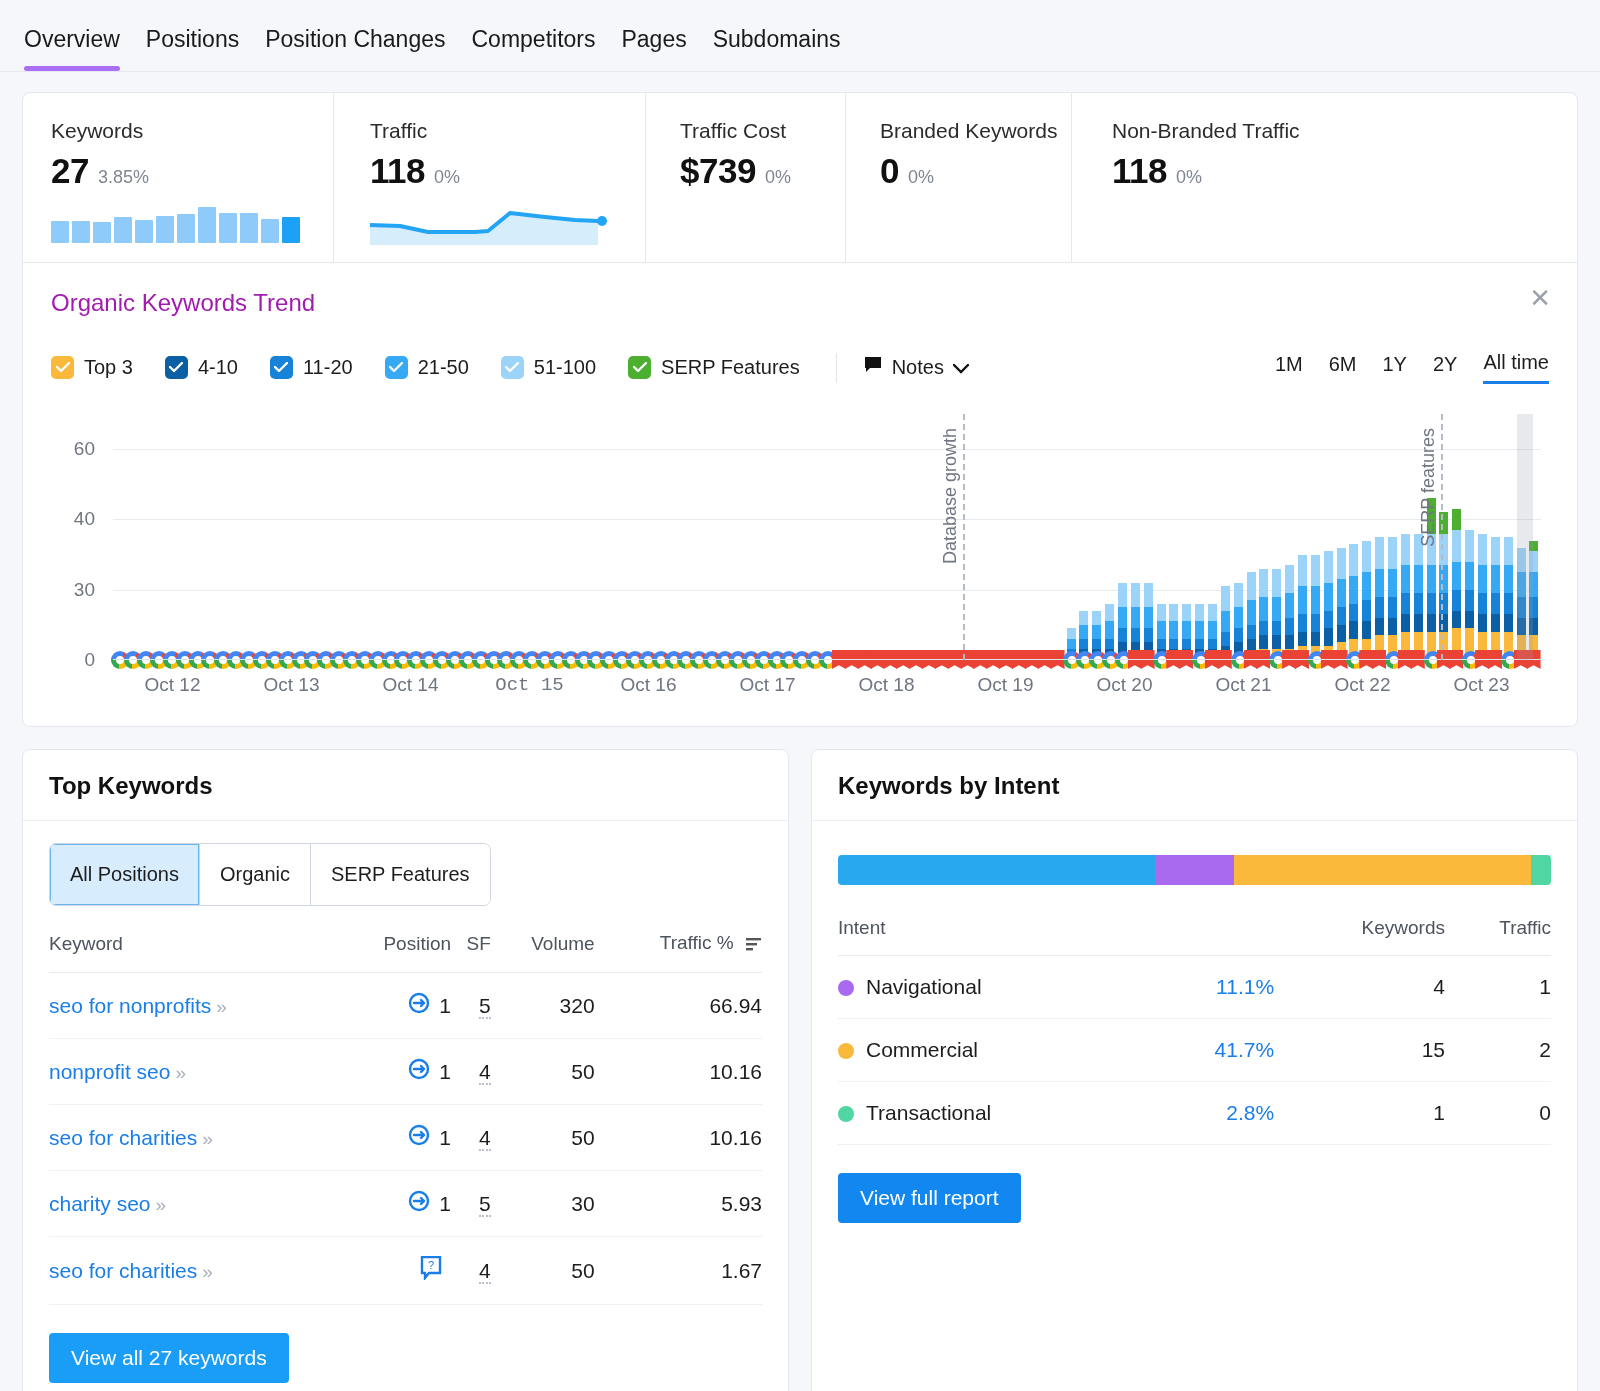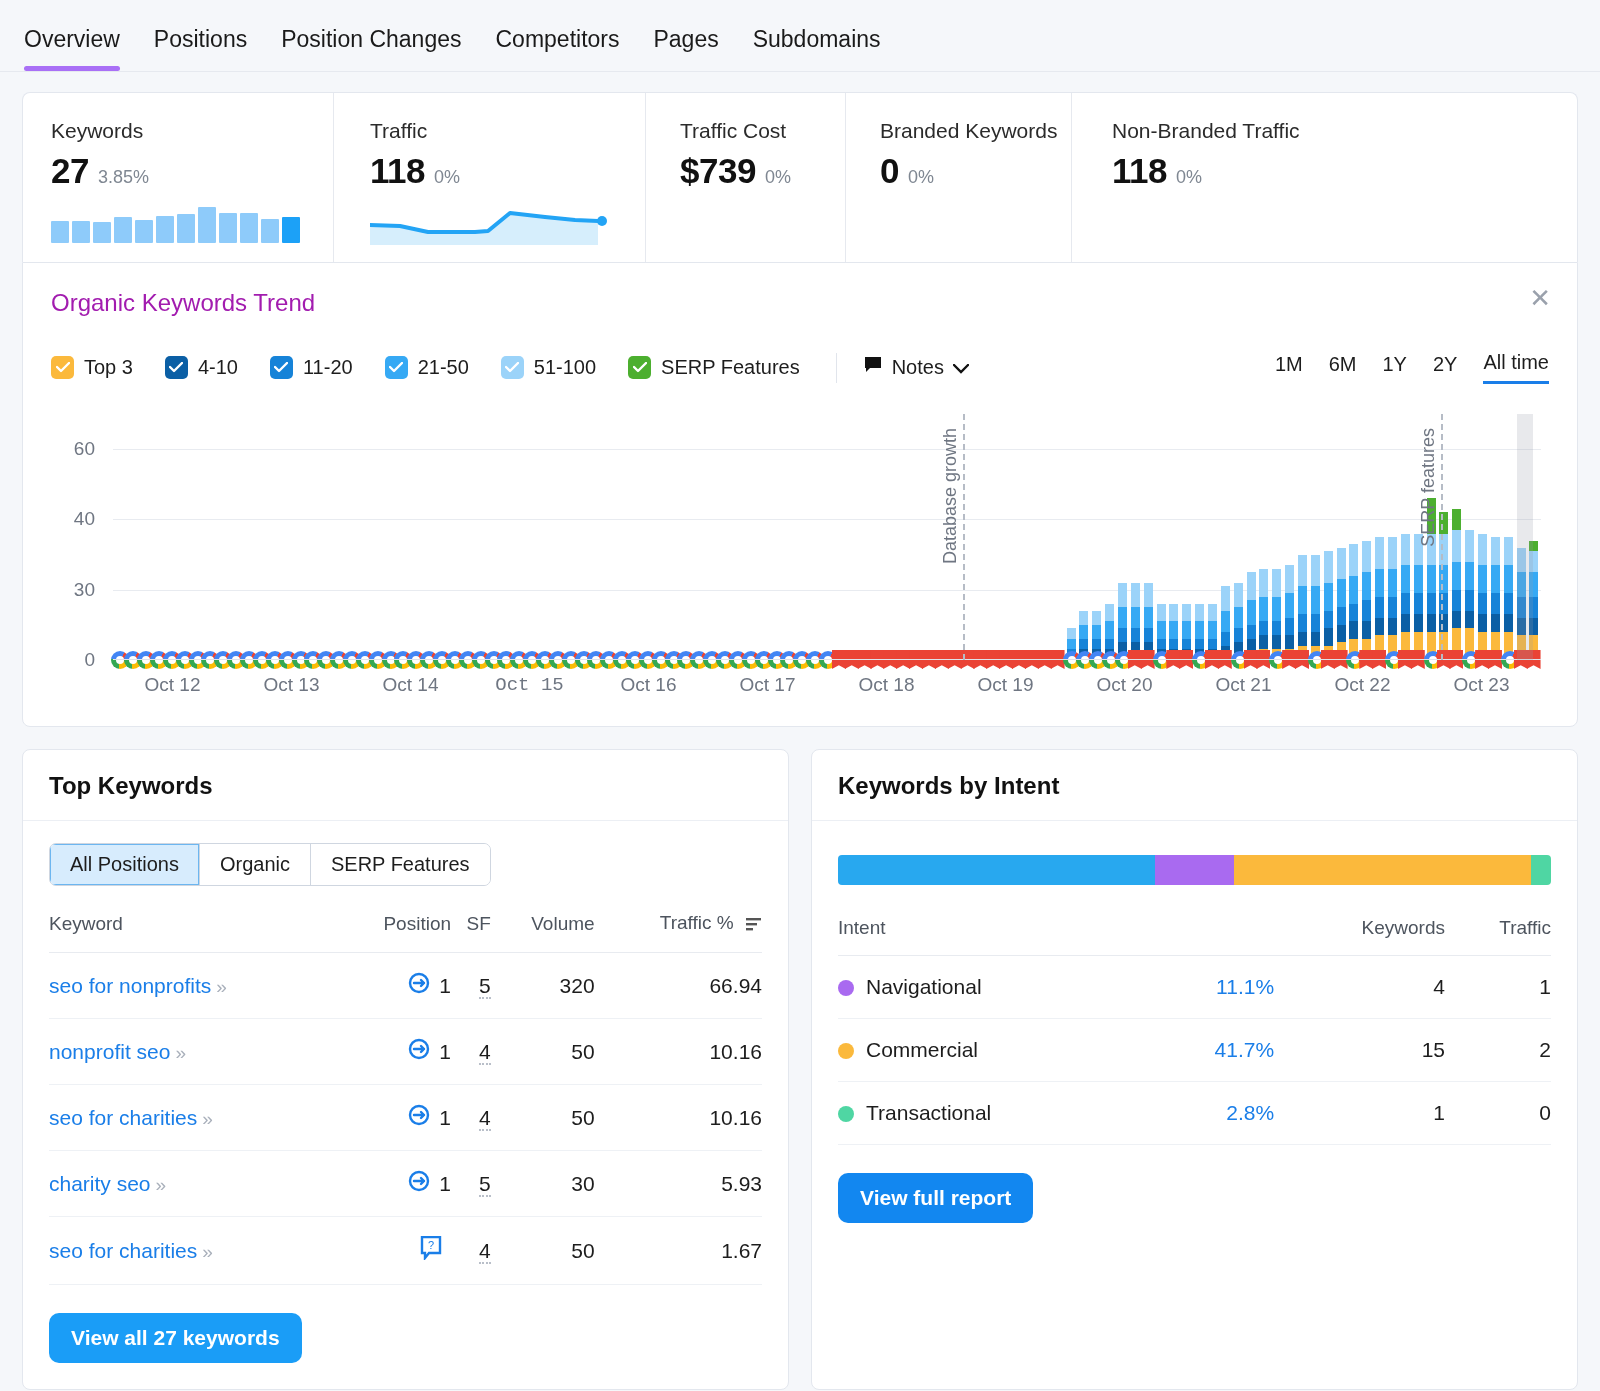--- a/index.html
+++ b/index.html
@@ -9,21 +9,21 @@
     background: #f5f7fa;
     font-family: "Liberation Sans", sans-serif;
     color: #222;
     overflow: hidden;
   }
 
   
   .tabbar {
     display: flex;
     align-items: flex-end;
-    gap: 34px;
+    gap: 26px;
     padding: 0 24px;
     height: 72px;
     background: #f5f7fa;
     border-bottom: 1px solid #e6e9ef;
   }
   .tab {
     position: relative;
     font-size: 23px;
     color: #1a1a1a;
     padding-bottom: 18px;
@@ -210,21 +210,21 @@
   .bcard-head {
     padding: 22px 26px 20px 26px;
     font-size: 24px; font-weight: bold; color: #111;
     border-bottom: 1px solid #eceff4;
   }
   .bcard-body { padding: 22px 26px 0 26px; }
 
   
   .segctl { display: inline-flex; border: 1px solid #cfd6e0; border-radius: 7px; overflow: hidden; }
   .segbtn {
-    font-size: 20px; padding: 9px 20px; background: #fff; color: #1d1d1d;
+    font-size: 20px; padding: 19px 20px; background: #fff; color: #1d1d1d;
     border-right: 1px solid #cfd6e0; cursor: pointer; white-space: nowrap;
   }
   .segbtn:last-child { border-right: none; }
   .segbtn.active { background: #d7ecfd; box-shadow: inset 0 0 0 1px #6cb6f0; }
 
   table.kw { width: 100%; border-collapse: collapse; margin-top: 26px; }
   table.kw th {
     font-size: 19px; font-weight: normal; color: #4d545e;
     text-align: right; padding: 0 0 16px 0;
     border-bottom: 1px solid #e8ebf0;
@@ -237,22 +237,22 @@
   table.kw td.l { text-align: left; }
   table.kw tr:last-child td { border-bottom: 1px solid #eef1f5; }
   .kwlink { color: #1a7ee8; }
   .chev { color: #a9b0bb; margin-left: 5px; font-size: 19px; }
   .posbox { display: inline-flex; align-items: center; gap: 9px; justify-content: flex-end; width: 100%; }
   .sfv { border-bottom: 2px dotted #b9bfc9; color: #1d1d1d; }
 
   .btn-primary {
     display: inline-block;
     background: #1a9df7;
-    color: #fff; font-size: 21px; font-weight: bold;
-    padding: 13px 22px; border-radius: 10px; border: none; cursor: pointer;
+    color: #fff; font-size: 21px; font-weight: normal;
+    padding: 13px 22px; border-radius: 4px; border: none; cursor: pointer;
     margin: 28px 0 26px 0;
   }
   .btn-strong { background: #1287f0; }
 
   
   .intent-bar { display: flex; height: 30px; border-radius: 4px; overflow: hidden; margin-top: 12px; }
   .intent-seg { height: 100%; }
 
   table.it { width: 100%; border-collapse: collapse; margin-top: 32px; }
   table.it th {

